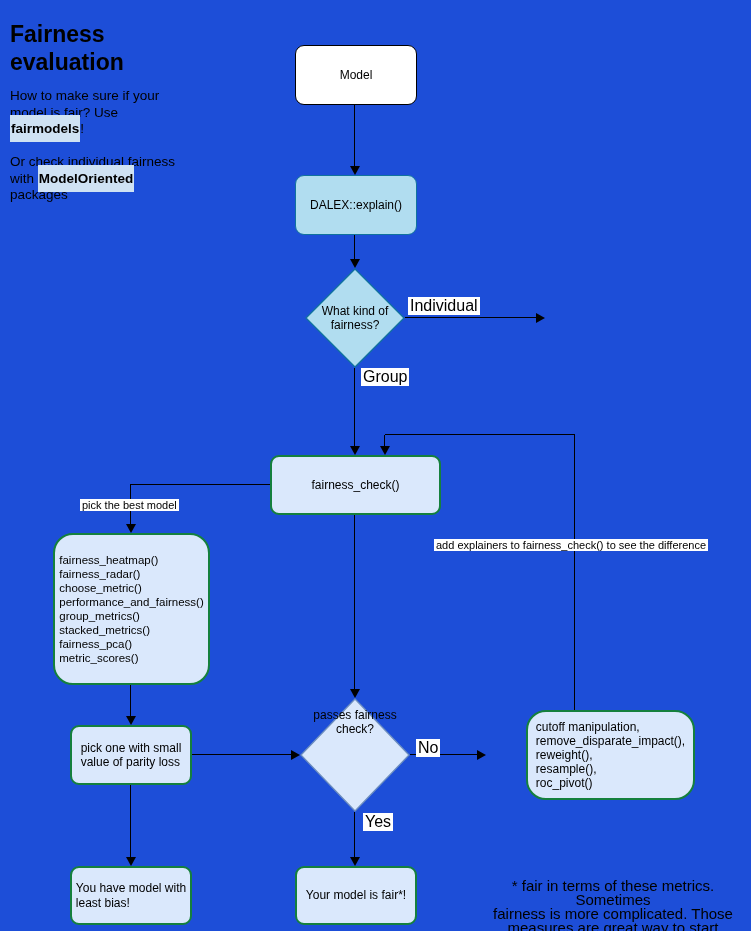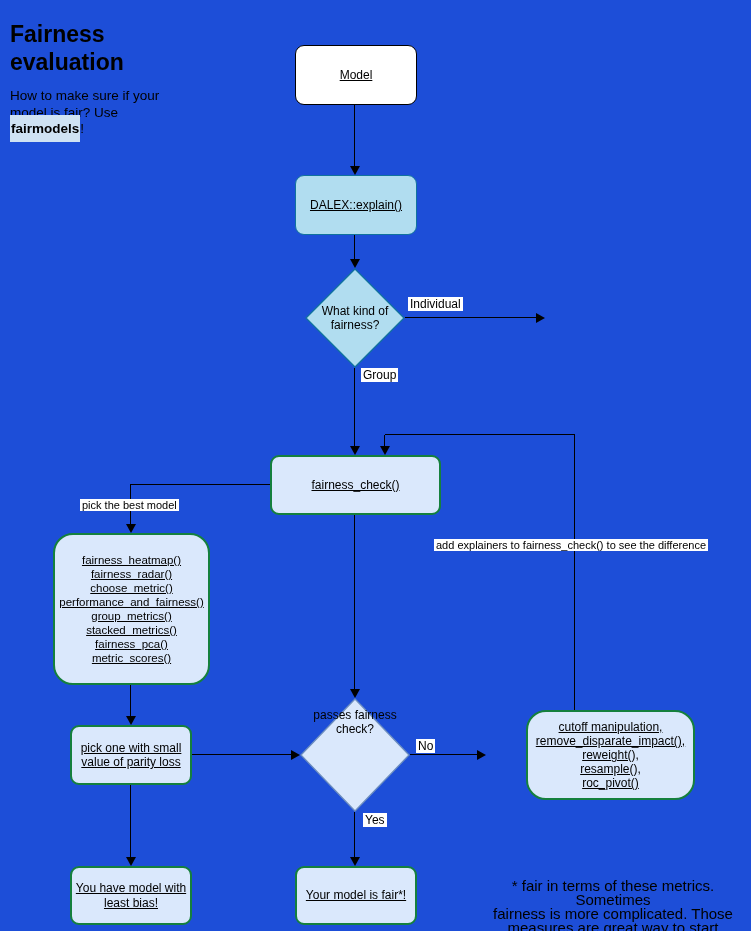--- a/index.html
+++ b/index.html
@@ -7,54 +7,57 @@
   body { font-family:"Liberation Sans", sans-serif; color:#000; }
   #canvas { position:relative; width:751px; height:931px; background:#1d4ed8; overflow:hidden; }
 
   
   .side-title { position:absolute; left:10px; top:20px; font-size:23px; font-weight:bold; line-height:28px; white-space:pre-line; }
   .side-para { position:absolute; left:10px; width:186px; font-size:13.5px; line-height:16.5px; white-space:pre-line; }
   .hl { font-weight:bold; background:#cfe2f3; padding:6px 1px; }
 
   
   .node { position:absolute; display:flex; align-items:center; justify-content:center;
-          text-align:center; font-size:12px; line-height:14.5px; white-space:pre-line;
-          border-radius:9px;text-decoration:underline; }
+          text-align:left; font-size:12px; line-height:14.5px; white-space:pre-line;
+          border-radius:9px; }
   .node.white { background:#ffffff; border:1px solid #000000; }
   .node.blue  { background:#b1ddf0; border:1px solid #10739e; }
   .node.pale  { background:#dae8fc; border:2px solid #15803d; }
 
   .diamond-svg { position:absolute; }
   .diamond-label { position:absolute; display:flex; align-items:center; justify-content:center;
                    text-align:center; font-size:12px; line-height:14.5px; white-space:pre-line; }
 
   
   .line { position:absolute; background:#000; }
   .arrow-down { position:absolute; width:0; height:0;
                 border-left:5px solid transparent; border-right:5px solid transparent;
                 border-top:9px solid #000; }
   .arrow-right { position:absolute; width:0; height:0;
                  border-top:5px solid transparent; border-bottom:5px solid transparent;
                  border-left:9px solid #000; }
-  .edge-label { position:absolute; font-size:12px; white-space:nowrap; background:#fff; padding:0 2px; }
+  .edge-label { position:absolute; font-size:16px; white-space:nowrap; background:#fff; padding:0 2px; }
   .edge-label.small { font-size:11px; }
 
   .footnote { position:absolute; left:482px; top:879px; width:262px; text-align:center;
               font-size:15px; line-height:14px; white-space:pre-line; }
 </style>
 </head>
 <body>
 
 <div id="canvas">
 
   <h1 class="side-title">Fairness
 evaluation</h1>
   <p class="side-para" style="top:88px;"><span>How to make sure if your
 model is fair? Use
 </span><span class="hl">fairmodels</span><span>!</span></p>
+  <p class="side-para" style="top:154px;"><span>Or check individual fairness
+with </span><span class="hl">ModelOriented</span><span>
+packages</span></p>
 
   <div class="line" style="left:354px; top:105px; width:1px; height:61px;"></div>
   <div class="arrow-down" style="left:350px; top:166px;"></div>
 
   <div class="line" style="left:354px; top:235px; width:1px; height:24px;"></div>
   <div class="arrow-down" style="left:350px; top:259px;"></div>
 
   <div class="line" style="left:405px; top:317px; width:131px; height:1px;"></div>
   <div class="arrow-right" style="left:536px; top:313px;"></div>
 

